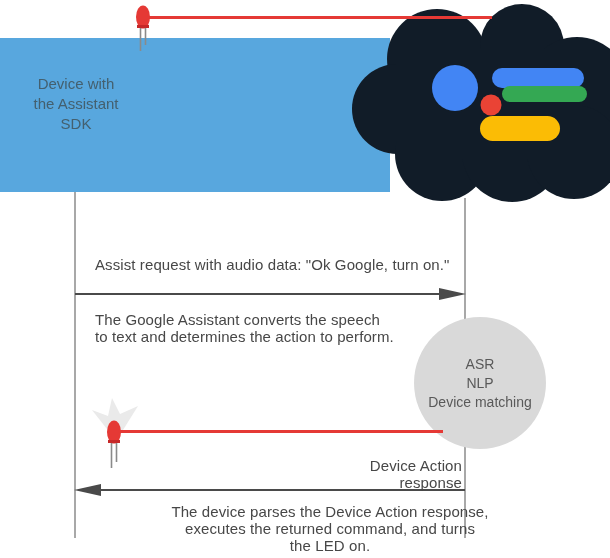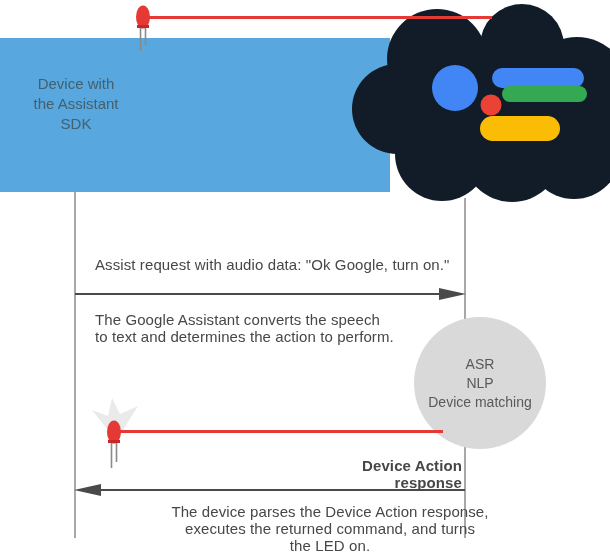--- a/index.html
+++ b/index.html
@@ -35,21 +35,21 @@
   .head-left{border-top:6px solid transparent;border-bottom:6px solid transparent;border-right:27px solid #4A4A4A;}
   .req-line{left:75px;top:293px;width:366px;}
   .req-head{left:439px;top:288px;}
   .resp-line{left:99px;top:489px;width:366px;}
   .resp-head{left:74px;top:484px;}
 
   
   .label{font-size:15px;color:#474747;z-index:3;letter-spacing:.1px;}
   .request-label{left:95px;top:256px;}
   .processing-note{left:95px;top:311px;line-height:17px;}
-  .response-label{left:330px;top:457px;width:132px;text-align:right;font-weight:bold;}
+  .response-label{left:330px;top:457px;width:132px;text-align:right;}
   .caption{left:145px;top:503px;width:370px;text-align:center;line-height:17px;}
 
   
   .proc-circle{left:414px;top:317px;width:132px;height:132px;border-radius:50%;background:#D9D9D9;
                display:flex;align-items:center;justify-content:center;text-align:center;
                font-size:14px;line-height:19px;color:#595959;z-index:4;}
 </style>
 </head>
 <body>
 

